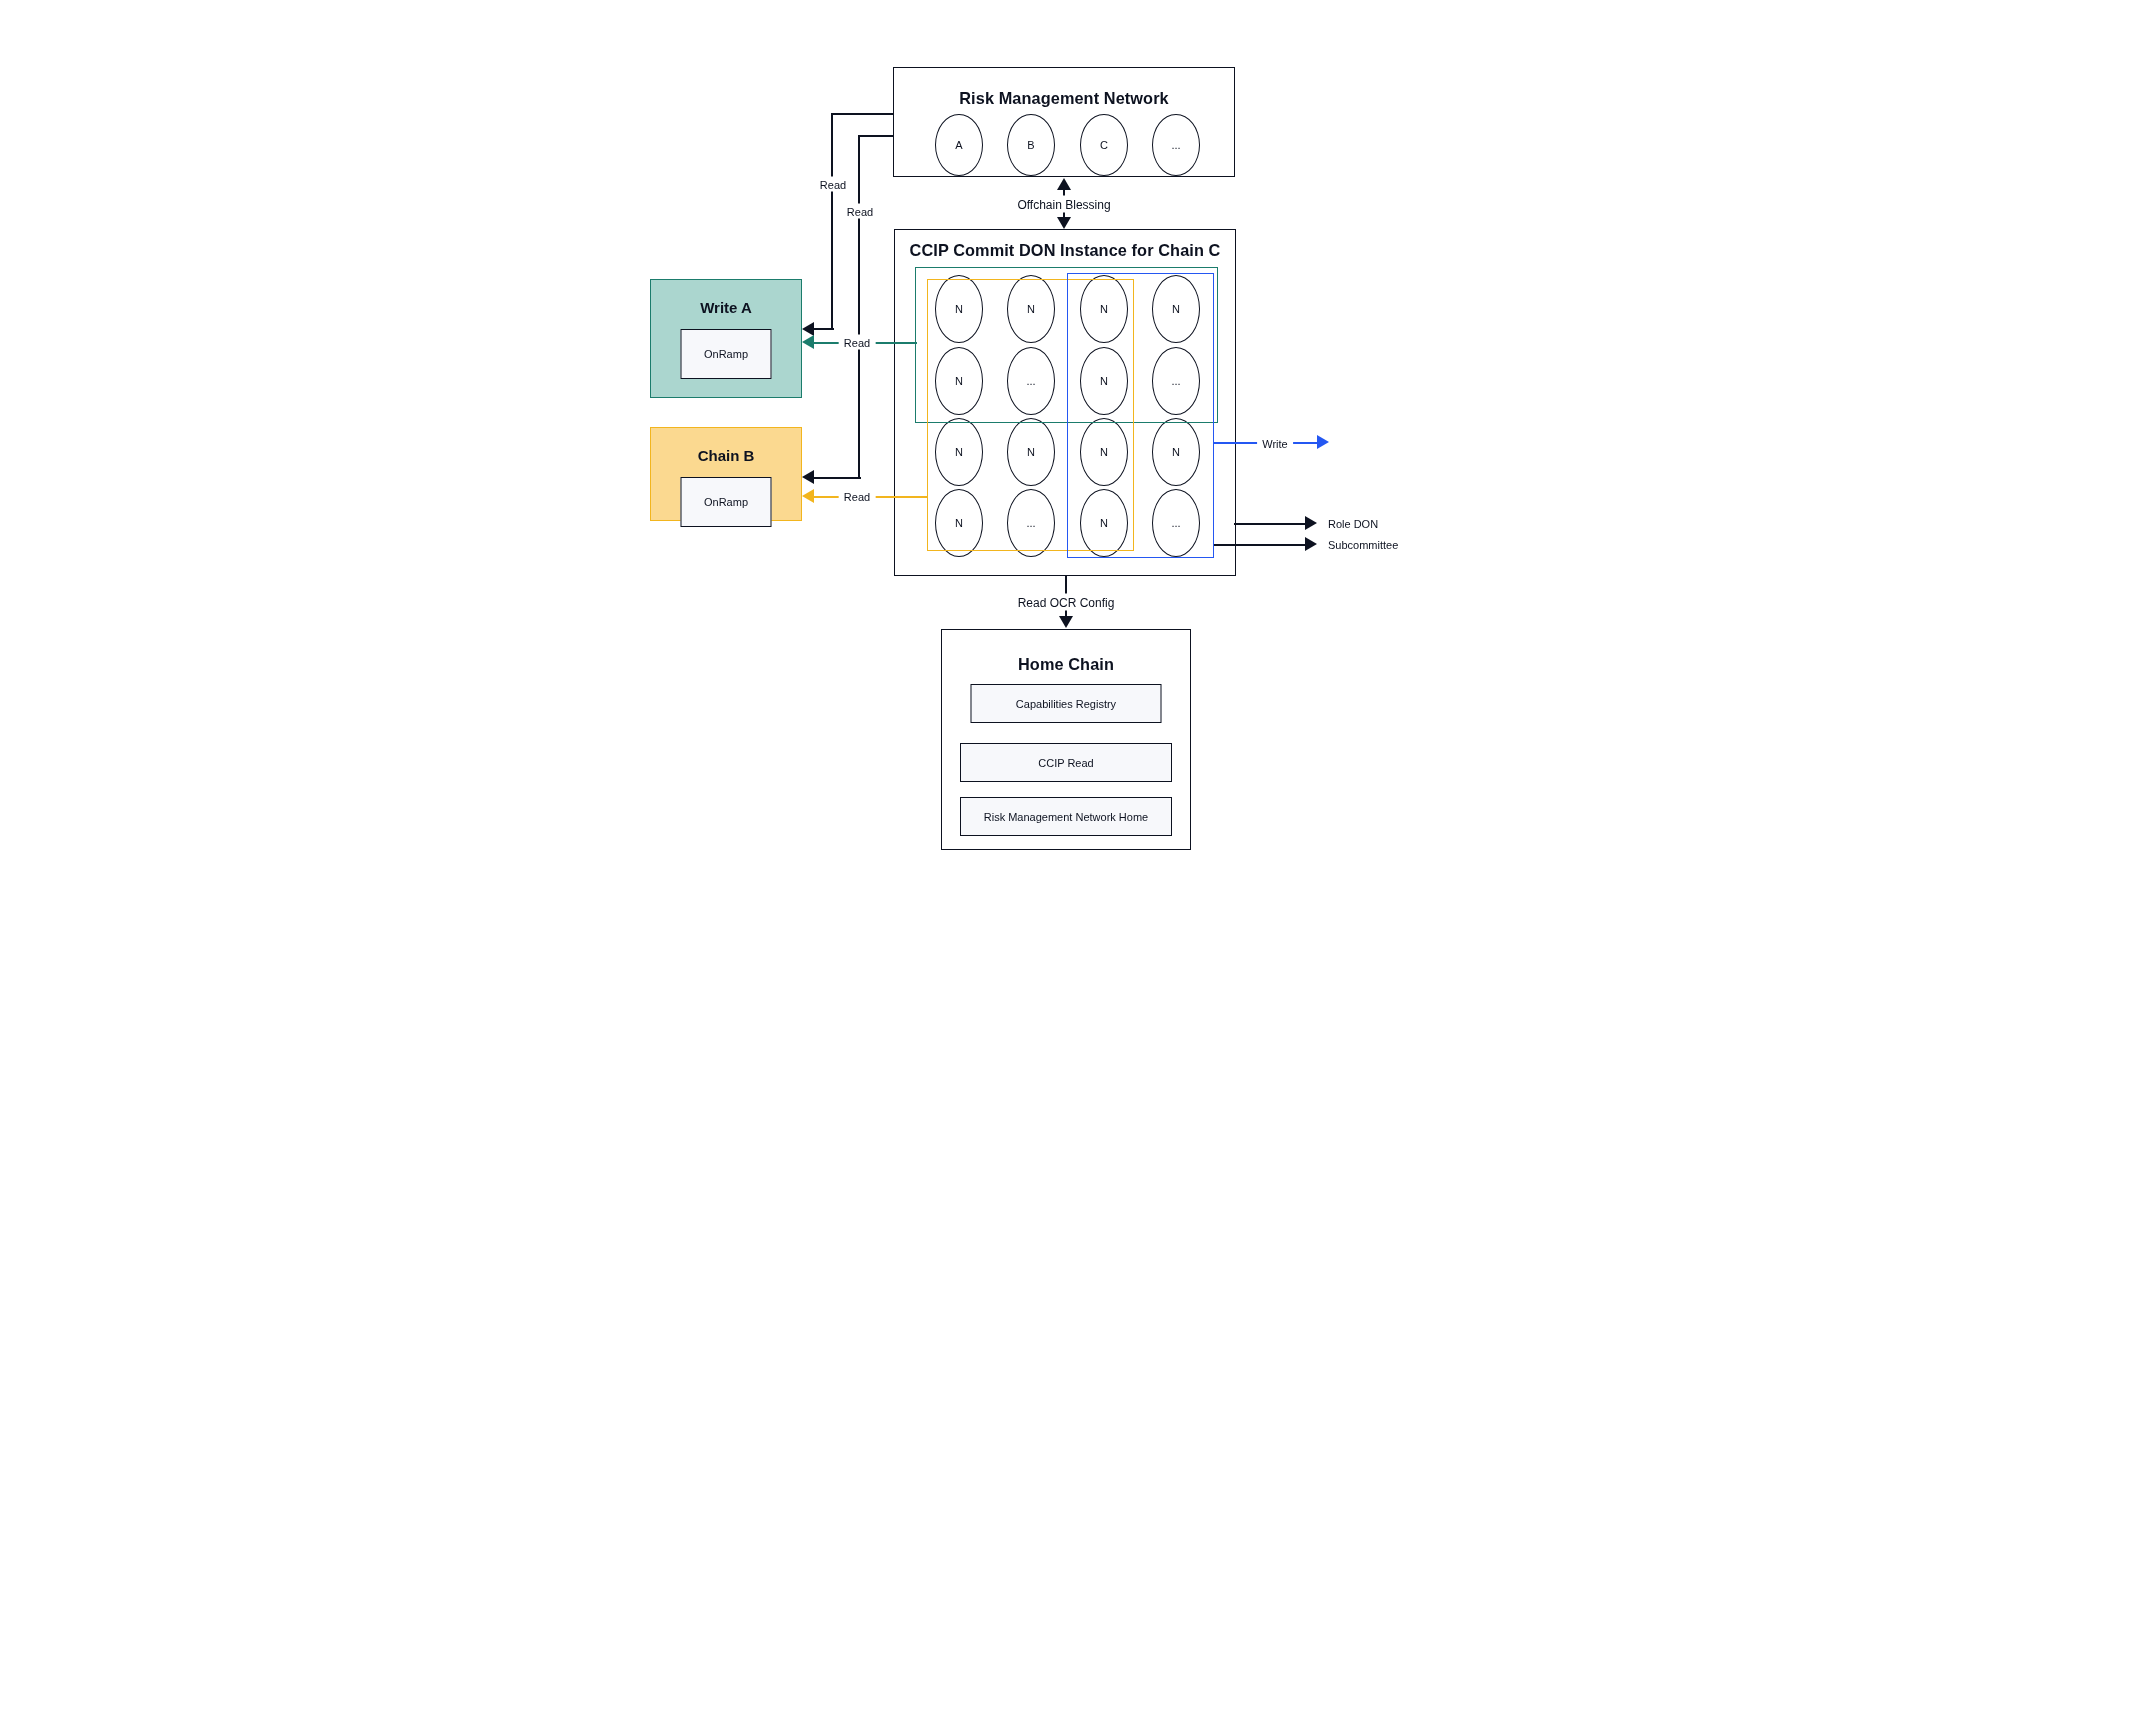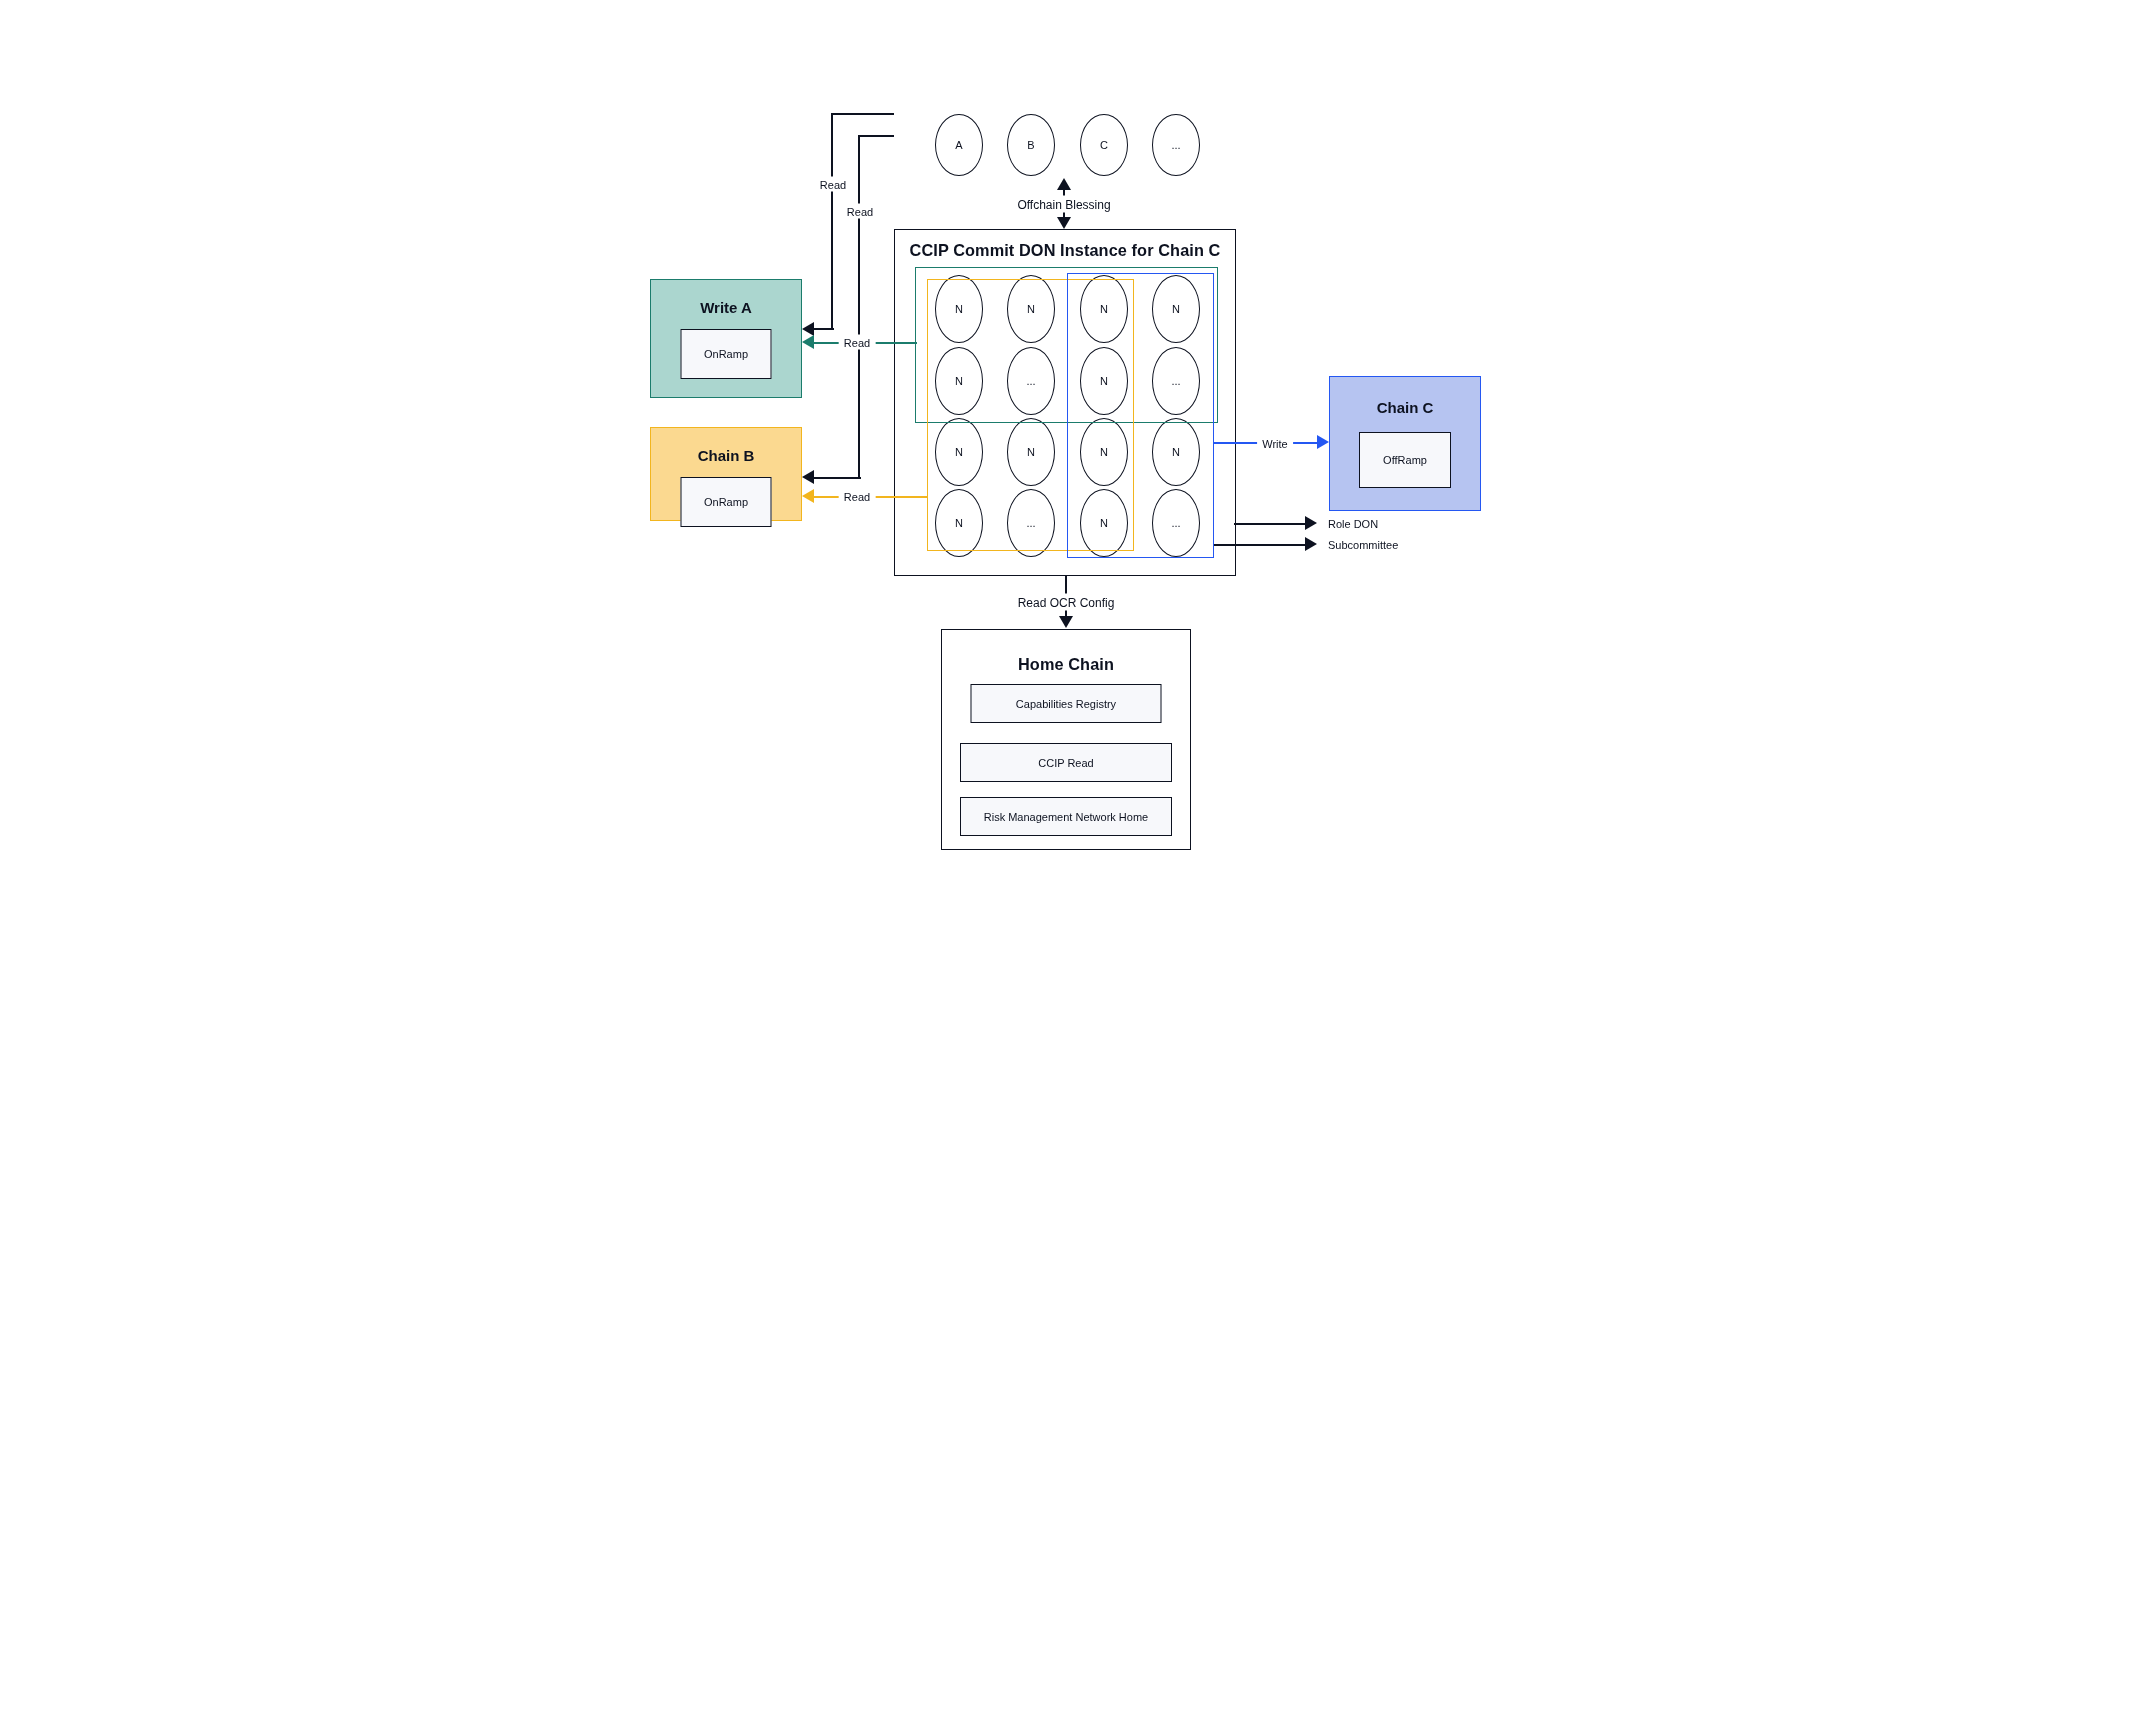--- a/index.html
+++ b/index.html
@@ -43,20 +43,23 @@
   .arrow.right.blue{border-left-color:var(--blue);}
   .edge-label{position:absolute;background:#ffffff;font-size:11px;padding:1.5px 5.2px;z-index:10;
     transform:translate(-50%,-50%);white-space:nowrap;color:var(--ink);}
   .edge-label.plain{transform:translate(0,-50%);padding:0;}
 </style>
 </head>
 <body>
 
 <div class="canvas">
 
+  <div class="box" style="left:361px;top:67px;width:342px;height:110px;">
+    <div class="box-title" style="margin-top:21px;">Risk Management Network</div>
+  </div>
   <div class="node rmn-n" style="left:403px;top:114px;">A</div>
   <div class="node rmn-n" style="left:475px;top:114px;">B</div>
   <div class="node rmn-n" style="left:548px;top:114px;">C</div>
   <div class="node rmn-n" style="left:620px;top:114px;">...</div>
 
   <div class="vline" style="left:531px;top:186px;height:36px;"></div>
   <div class="arrow up" style="left:525px;top:178px;"></div>
   <div class="arrow down" style="left:525px;top:217px;"></div>
   <div class="edge-label" style="left:532px;top:204px;font-size:12px;">Offchain Blessing</div>
 
@@ -88,24 +91,20 @@
   <div class="chain" style="left:118px;top:279px;width:152px;height:119px;background:var(--teal-fill);border:1.9px solid var(--teal);">
     <div class="chain-title">Write A</div>
     <div class="contract" style="top:49px;">OnRamp</div>
   </div>
 
   <div class="chain" style="left:118px;top:427px;width:152px;height:94px;background:var(--yellow-fill);border:1.9px solid var(--yellow);">
     <div class="chain-title">Chain B</div>
     <div class="contract" style="top:49px;">OnRamp</div>
   </div>
 
-  <div class="chain" style="left:797px;top:376px;width:152px;height:135px;background:var(--blue-fill);border:1.9px solid var(--blue);">
-    <div class="chain-title" style="margin-top:22px;">Chain C</div>
-    <div class="contract" style="top:55px;width:92px;height:56px;">OffRamp</div>
-  </div>
 
   <div class="hline" style="left:299px;top:113px;width:63px;"></div>
   <div class="vline" style="left:299px;top:113px;height:217px;"></div>
   <div class="hline" style="left:282px;top:328px;width:20px;"></div>
   <div class="arrow left" style="left:270px;top:322px;"></div>
   <div class="edge-label" style="left:301px;top:184px;">Read</div>
 
   <div class="hline" style="left:326px;top:135px;width:36px;"></div>
   <div class="vline" style="left:326px;top:135px;height:343px;"></div>
   <div class="hline" style="left:282px;top:477px;width:47px;"></div>

